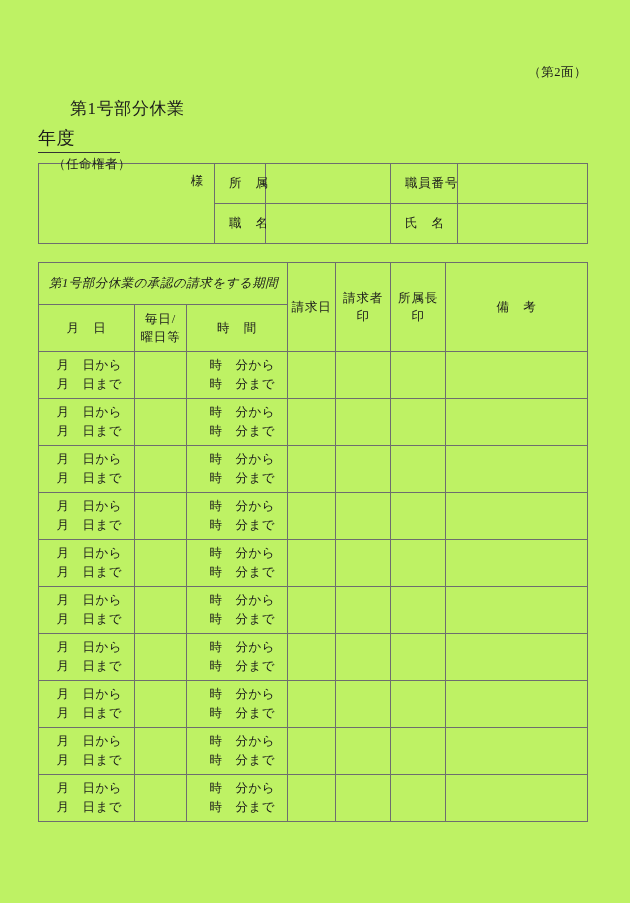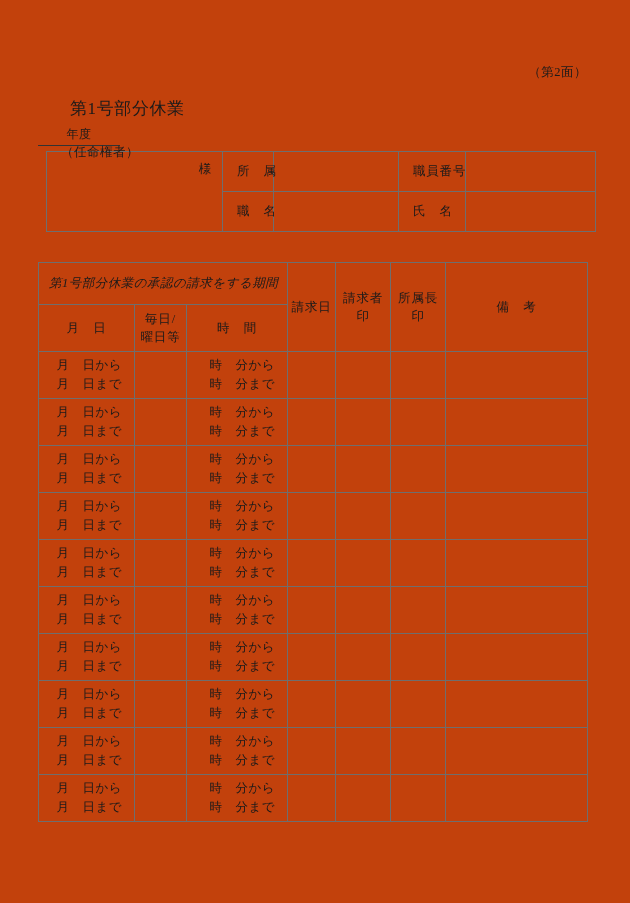--- a/index.html
+++ b/index.html
@@ -12,21 +12,21 @@
     width: 630px;
     height: 903px;
     position: relative;
     font-family: "Liberation Serif", "DejaVu Serif", serif;
     color: #1a1a1a;
     -webkit-font-smoothing: antialiased;
   }
   .page {
     position: absolute;
     inset: 0;
-    background: #c2410c;
+    background: #bef264;
   }
 
   
   .face-label {
     position: absolute;
     top: 64px;
     right: 43px;
     font-size: 12.5px;
     letter-spacing: 0.5px;
     white-space: nowrap;
@@ -39,22 +39,22 @@
     letter-spacing: 0.6px;
     white-space: nowrap;
     margin-left: 32px;
   }
   .fiscal-year {
     position: absolute;
     top: 126px;
     left: 38px;
     width: 82px;
     border-bottom: 1px solid #333;
-    font-size: 12px;
-    text-align: center;
+    font-size: 18px;
+    text-align: left;
     padding-bottom: 2px;
     letter-spacing: 0.6px;
     box-sizing: border-box;
   }
 
   
   table {
     position: absolute;
     border-collapse: collapse;
     table-layout: fixed;
@@ -63,24 +63,23 @@
     border: 1px solid #6e6e6e;
     font-size: 12.5px;
     letter-spacing: 0.8px;
     padding: 0;
     vertical-align: middle;
     background: transparent;
   }
 
   
   #identity-table {
-    top: 151px;
+    top: 163px;
     left: 38px;
     width: 549px;
-    margin-left: 8px;
   }
   #identity-table td { height: 39px; }
   .cell-appointer {
     padding: 6px 10px 0 14px;
     vertical-align: top;
     letter-spacing: 0.5px;
   }
   .cell-sama {
     text-align: right;
     padding: 0 10px 6px 0;

